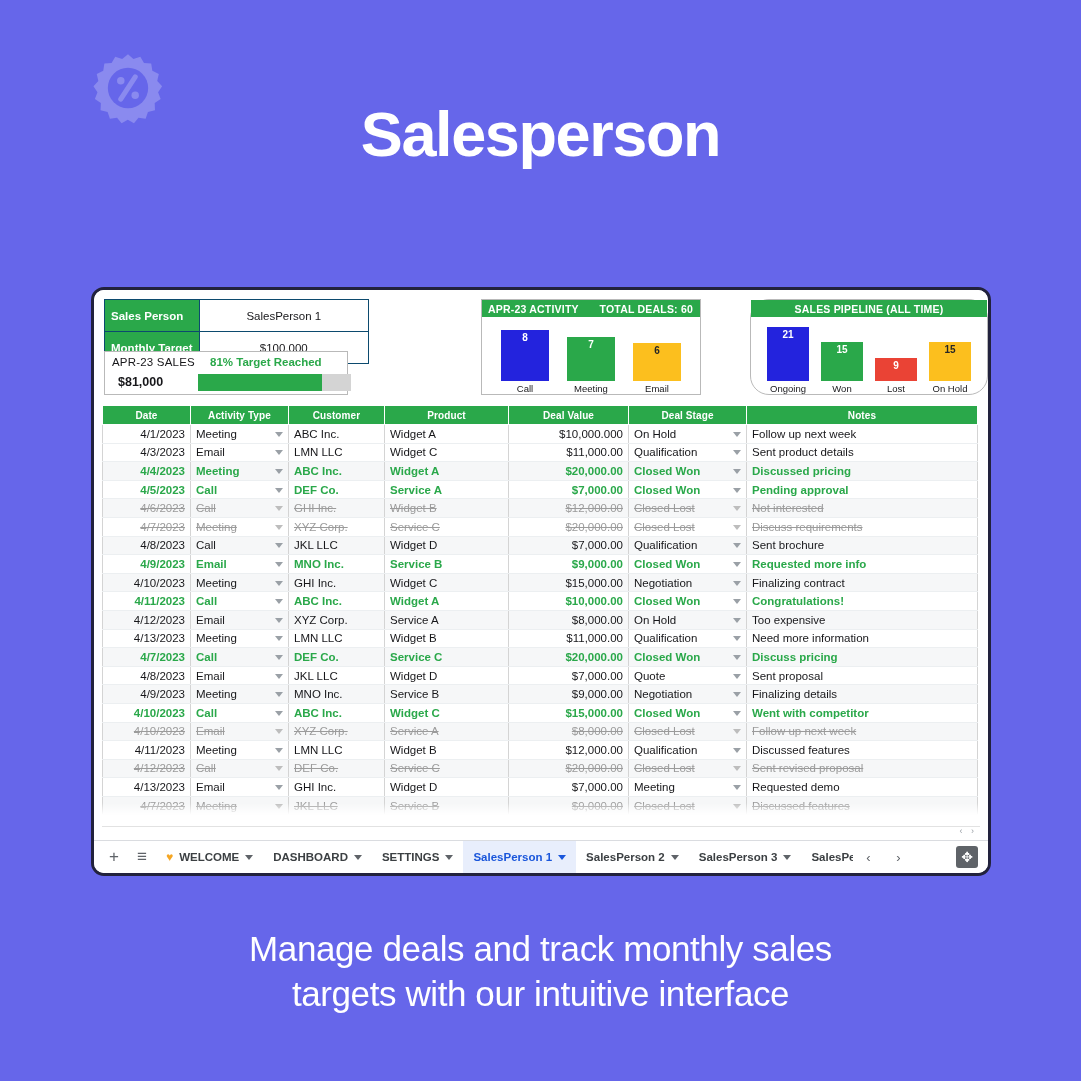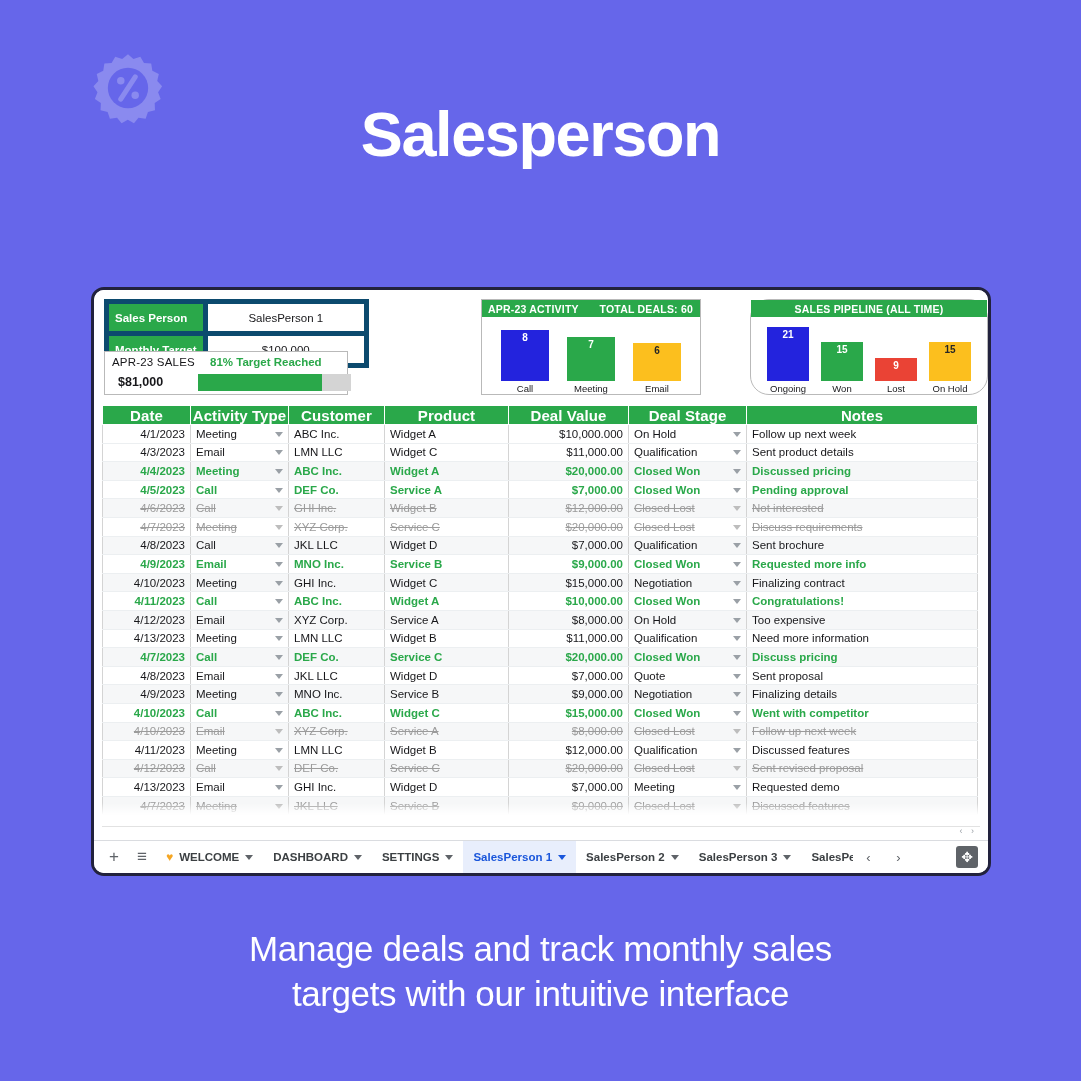--- a/index.html
+++ b/index.html
@@ -44,21 +44,21 @@
   }
   
   .top-strip{ position:relative; height:107px; }
 
   
   #info-table{
     position:absolute; left:2px; top:3px; width:265px;
     border:1px solid #b9b9b9; border-collapse:collapse;
   }
   #info-table td{
-    border:5px solid #0c4a6e;
+    border:1px solid #0c4a6e;
     font-size:11.5px; height:32px; padding:0 6px;margin-top:40px;
   }
   td.info-key{
     background:#2aa84a; color:#ffffff; font-weight:bold;
     width:86px; white-space:nowrap;
   }
   td.info-val{ text-align:center; color:#17171a; }
 
   
   #sales-card{
@@ -103,21 +103,21 @@
   }
   .bar.dark-num{ color:#262626; }
   .bar-lab{ font-size:9.5px; color:#17171a; margin-top:2px; line-height:11px; }
   #pipeline-card .bar{ width:42px; }
   #pipeline-card .bar-col{ width:48px; }
 
   
   #deal-grid{ position:relative; margin-top:2px; }
   table.grid{ border-collapse:collapse; width:876px; table-layout:fixed; }
   table.grid th{
-    background:#2aa84a; color:#ffffff; font-size:15px; font-weight:bold;
+    background:#2aa84a; color:#ffffff; font-size:10px; font-weight:bold;
     height:19px; border:1px solid #ffffff; letter-spacing:.1px;
   }
   table.grid td{
     border-left:1px solid #d4d4d4; border-right:1px solid #d4d4d4;
     border-bottom:1px solid #eceff1;
     font-size:11.5px; height:18.6px; padding:0 5px;
     color:#17171a; white-space:nowrap; overflow:hidden;
   }
   tr.alt td{ background:#f6f7f8; }
   tr.won td{ color:#2aa84a; font-weight:bold; }

